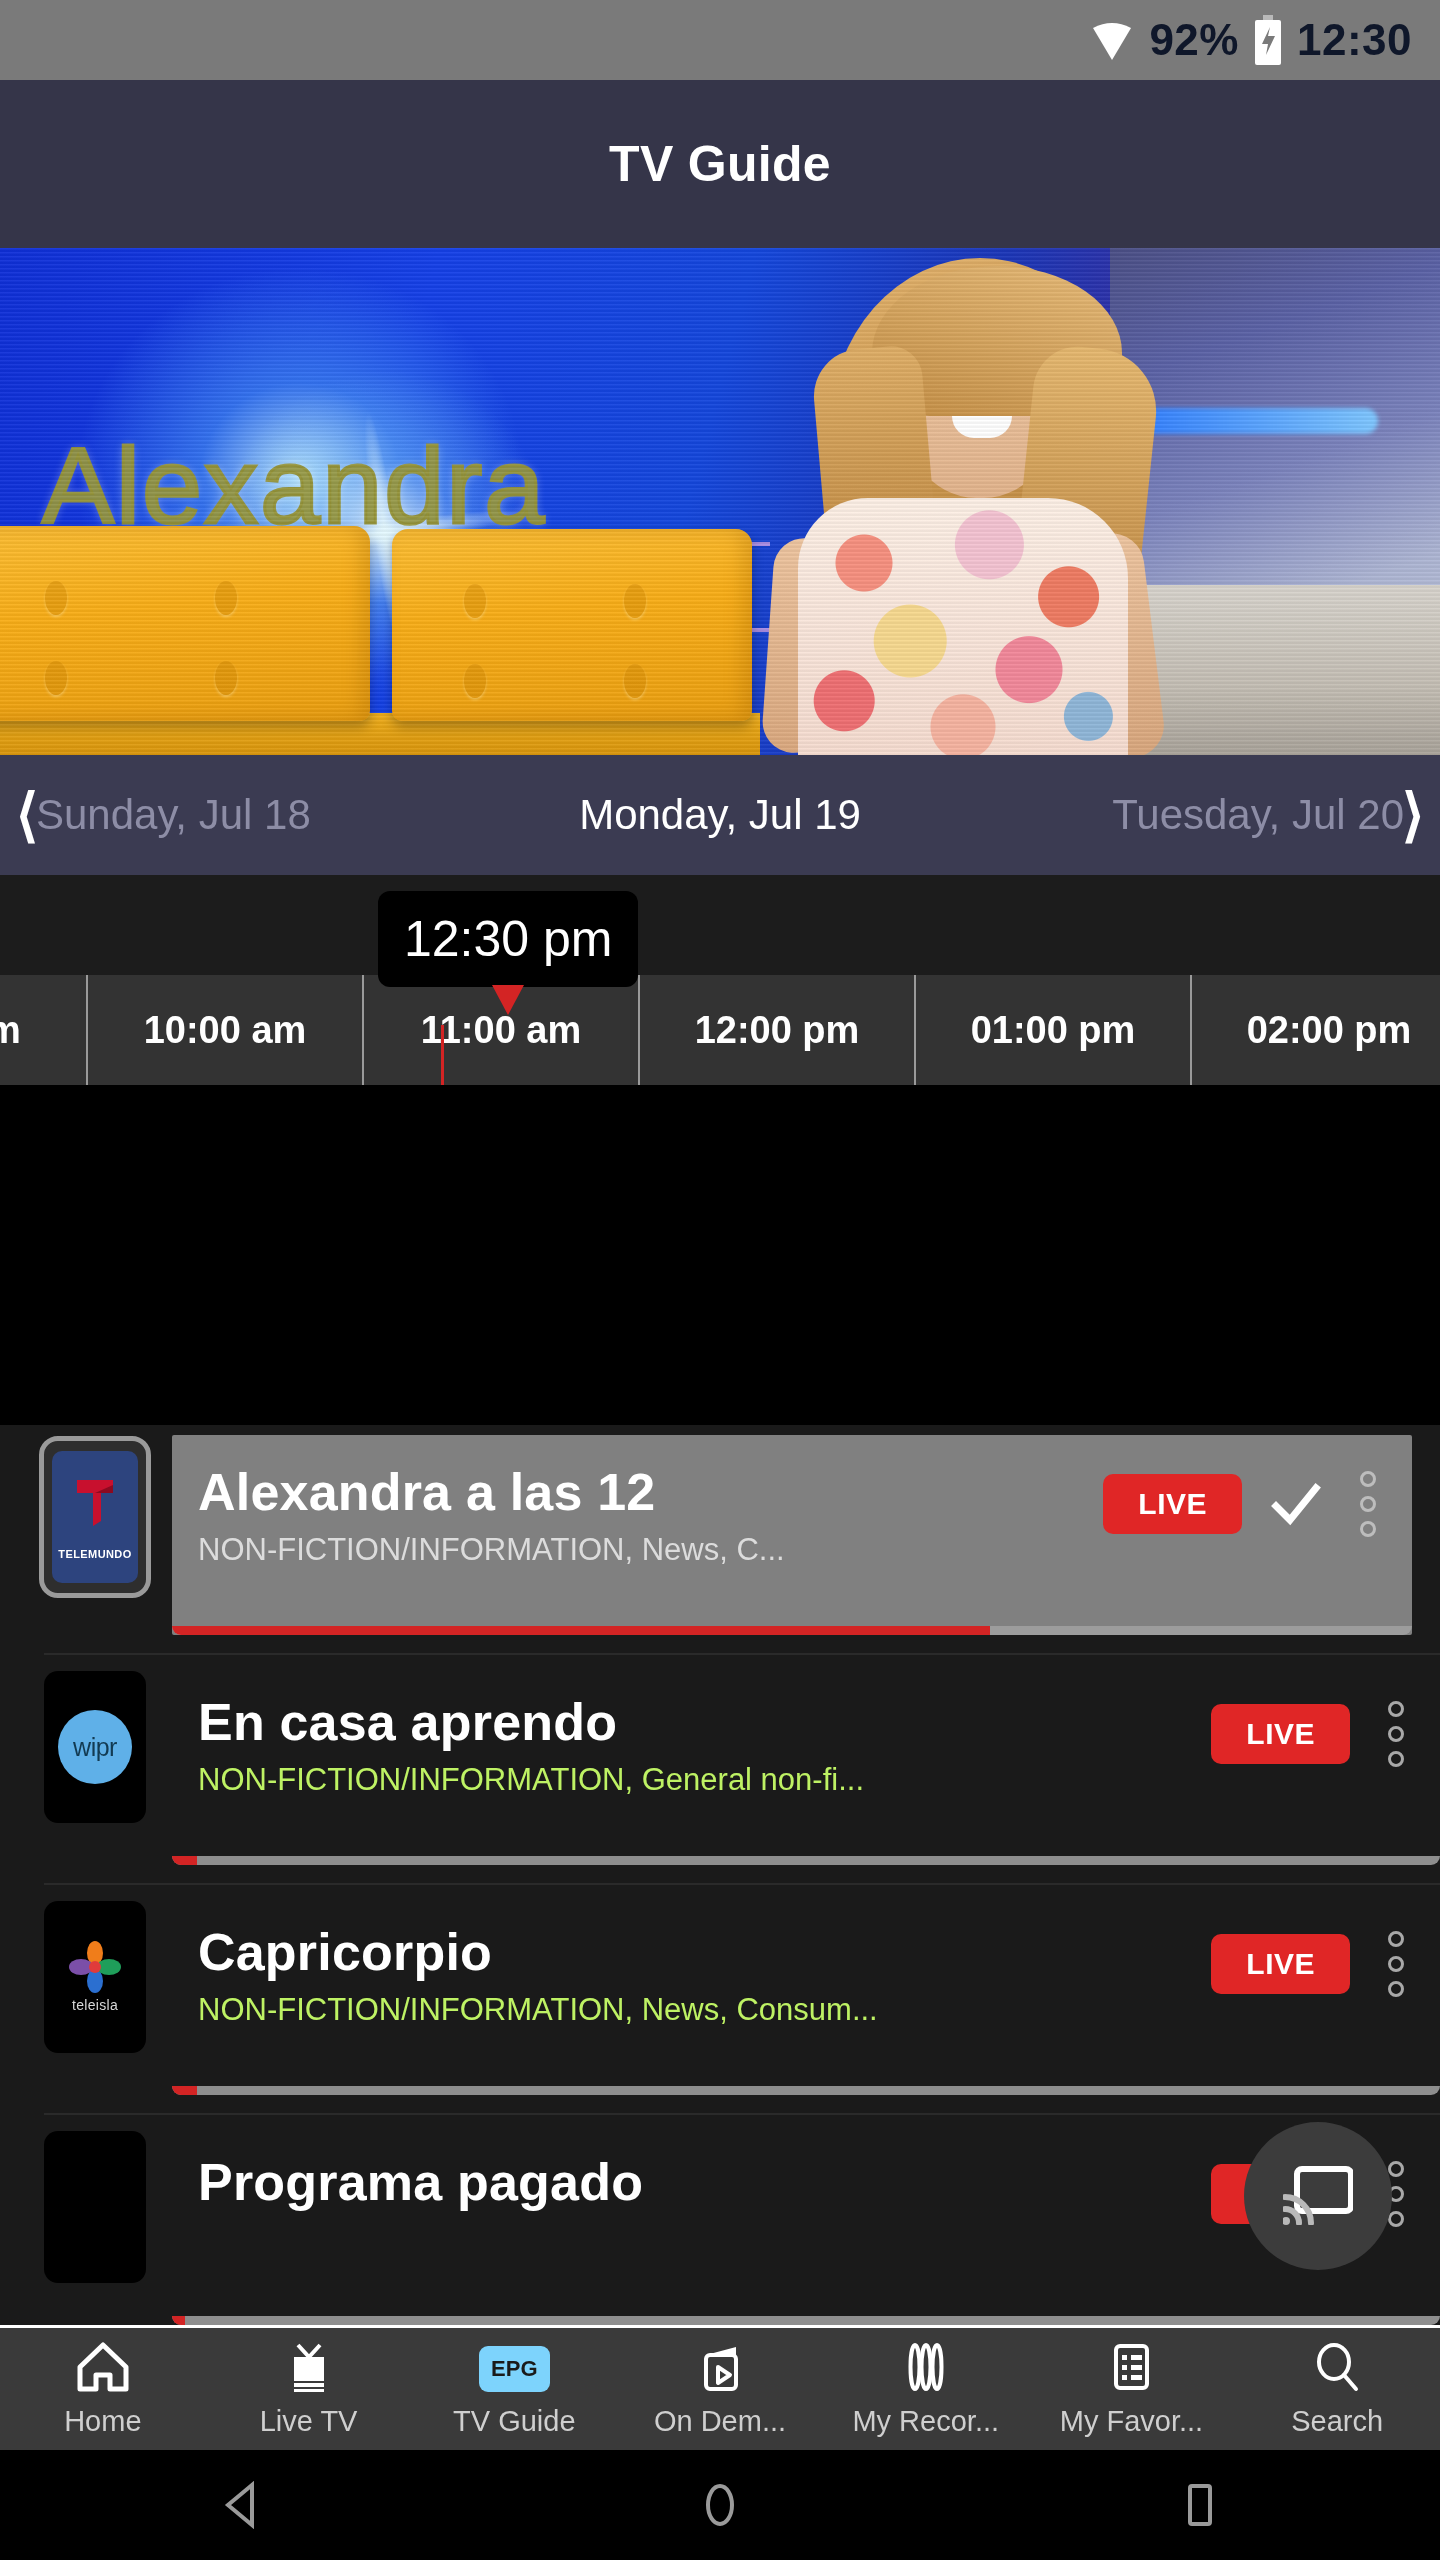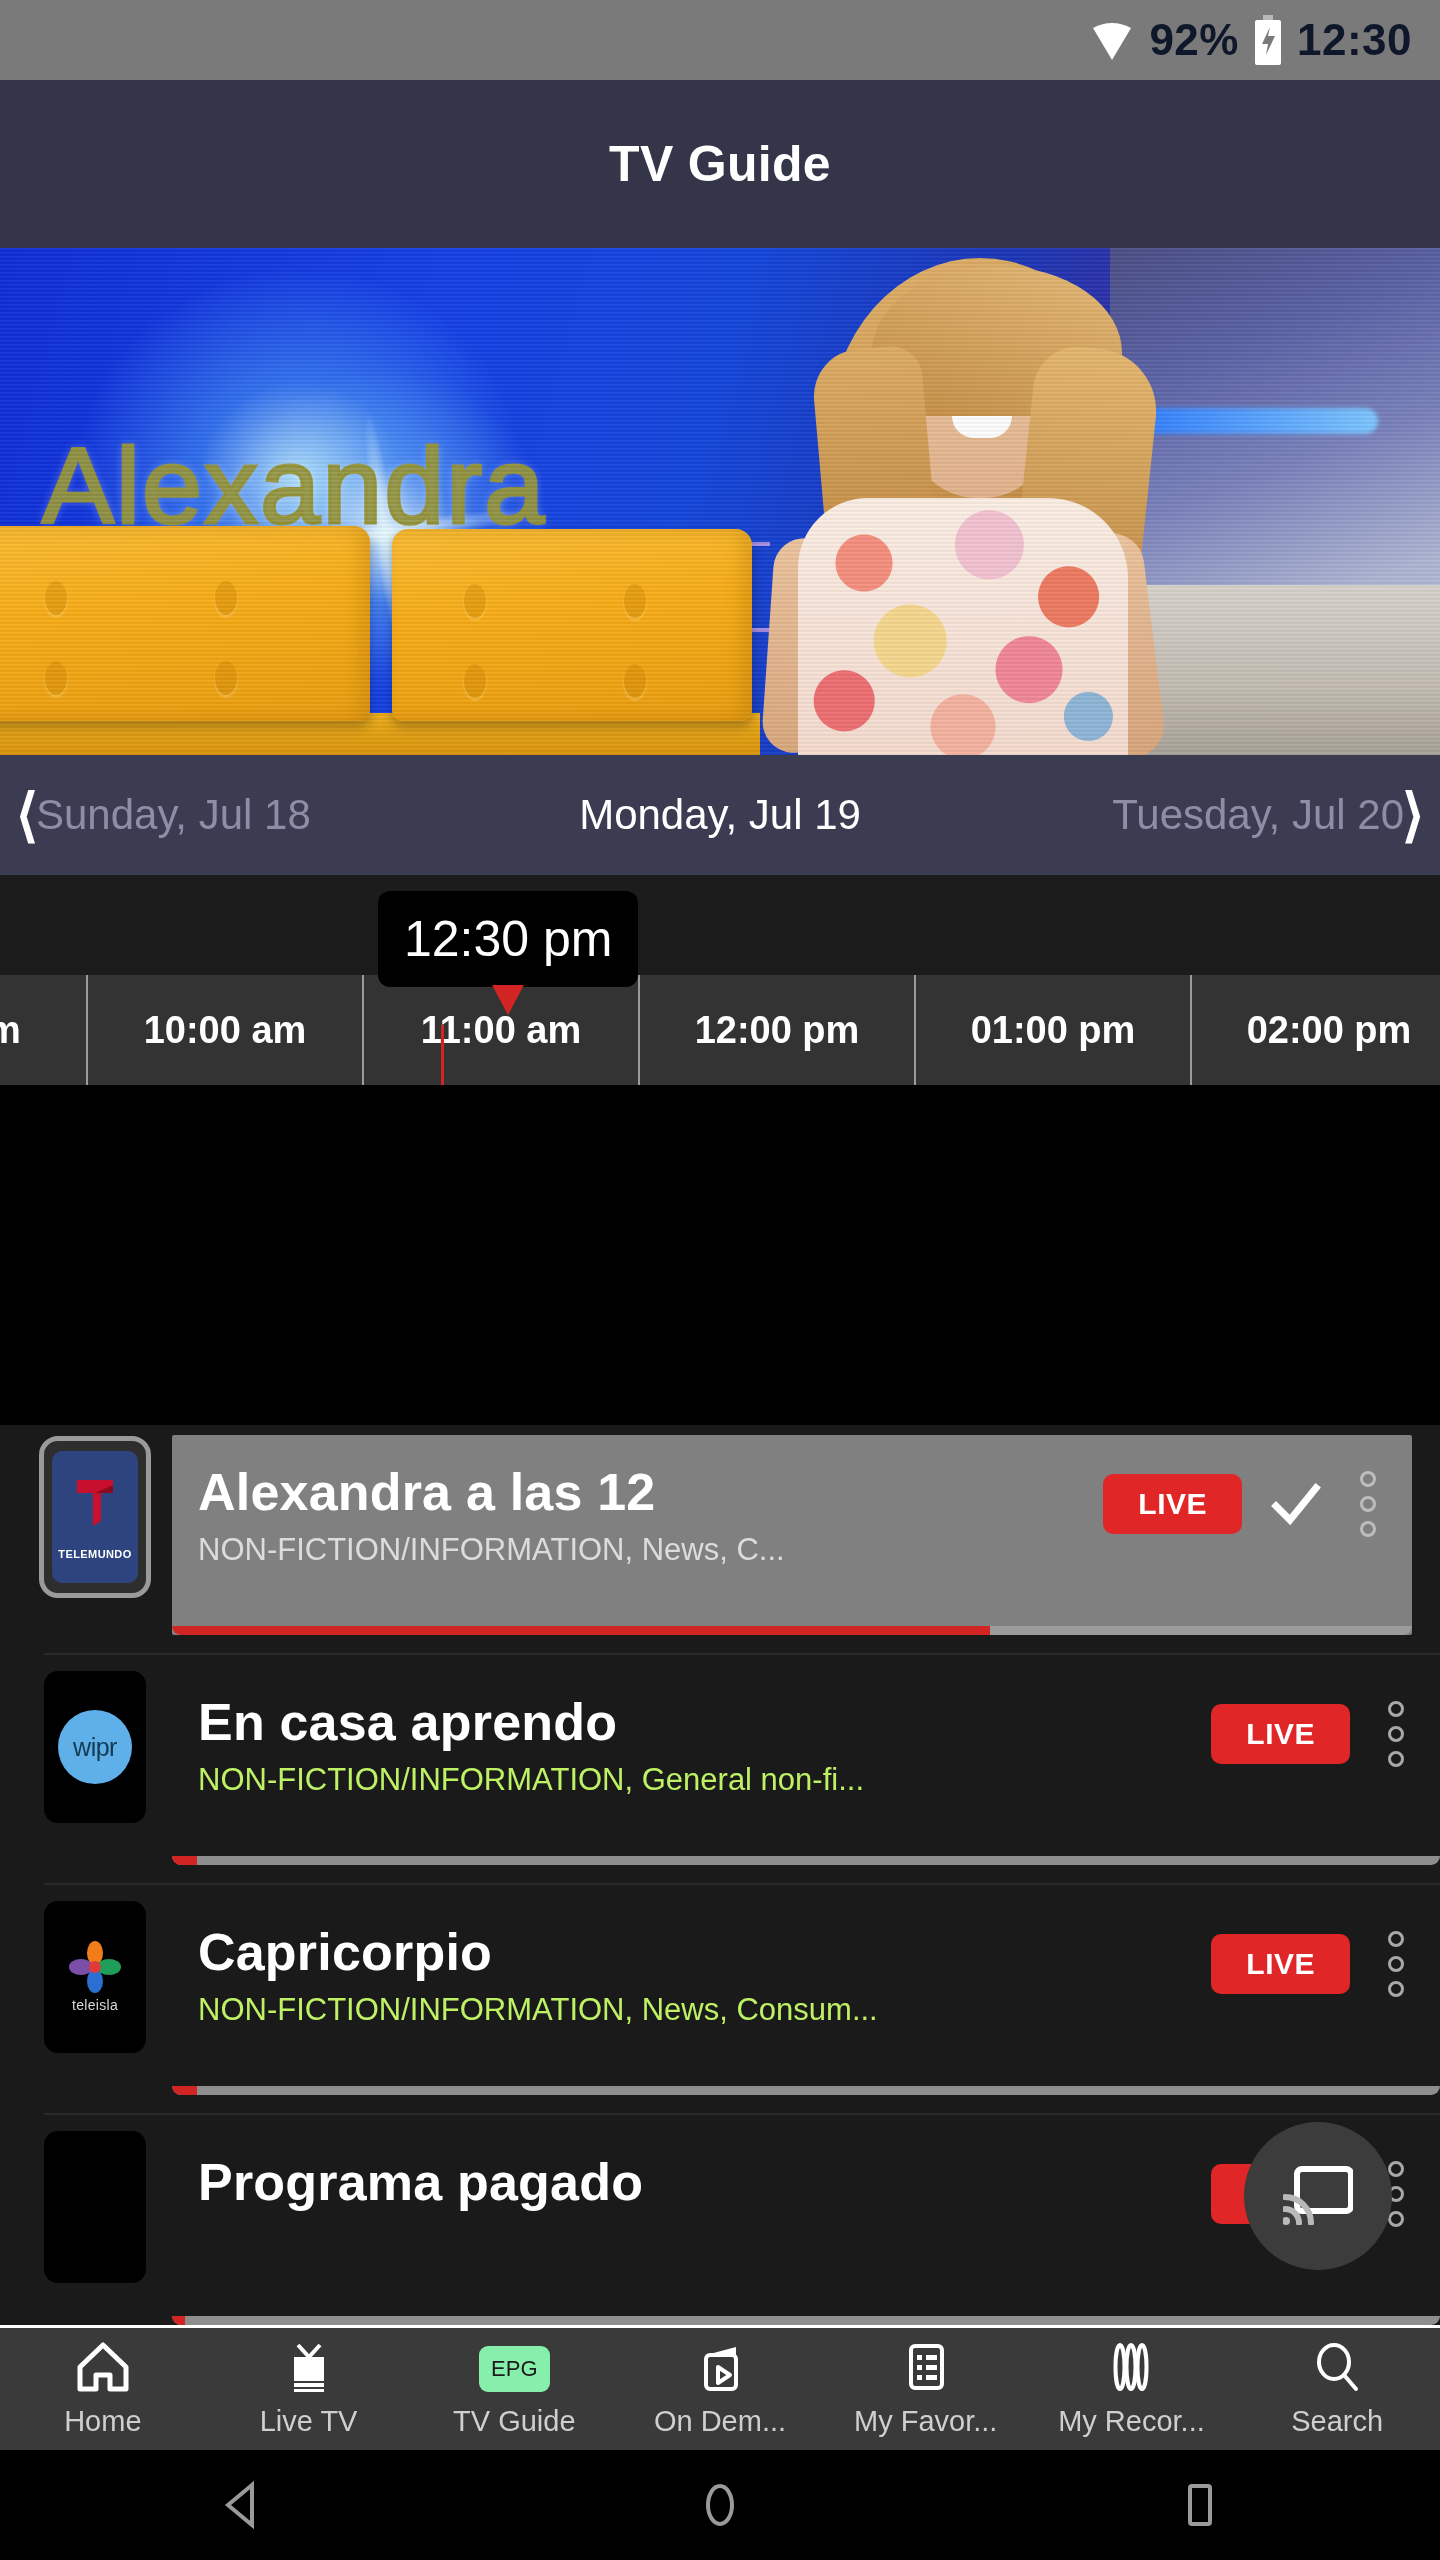--- a/index.html
+++ b/index.html
@@ -175,21 +175,21 @@
     justify-content:center; z-index:5; }
 
   
   .bottomnav { position:absolute; left:0; right:0; bottom:110px; height:125px;
     background:#3a3a3a; border-top:3px solid #ffffff; display:flex;
     align-items:center; z-index:6; }
   .navitem { flex:1; display:flex; flex-direction:column; align-items:center;
     justify-content:center; gap:8px; }
   .nav-ico { height:56px; display:flex; align-items:center; justify-content:center; }
   .nav-label { color:#cfcfcf; font-size:29px; white-space:nowrap; }
-  .epg-badge { background:#86efac; color:#1a1a1a; font-size:22px; font-weight:400;
+  .epg-badge { background:#7dd3fc; color:#1a1a1a; font-size:22px; font-weight:700;
     border-radius:9px; padding:12px 12px; line-height:1; }
 
   
   .androidnav { position:absolute; left:0; right:0; bottom:0; height:110px;
     background:#000; display:flex; align-items:center; justify-content:space-around; }
   .an-btn { width:90px; height:60px; display:flex; align-items:center; justify-content:center; }
 </style>
 </head>
 <body>
 
@@ -432,44 +432,44 @@
             <rect x="13" y="14" width="30" height="34" rx="4" fill="none" stroke="#fff" stroke-width="4"></rect>
             <path d="M13 14 L43 6 L43 14 Z" fill="#fff"></path>
             <path d="M25 26 L37 34 L25 42 Z" fill="none" stroke="#fff" stroke-width="4" stroke-linejoin="round"></path>
           </svg></span>
       </span>
       <span class="nav-label">On Dem...</span>
     </div>
     <div class="navitem">
       <span class="nav-ico">
         <span><svg width="54" height="52" viewBox="0 0 54 52">
+            <ellipse cx="16" cy="26" rx="4.5" ry="22" fill="none" stroke="#fff" stroke-width="4"></ellipse>
+            <ellipse cx="27" cy="26" rx="4.5" ry="22" fill="none" stroke="#fff" stroke-width="4"></ellipse>
+            <ellipse cx="38" cy="26" rx="4.5" ry="22" fill="none" stroke="#fff" stroke-width="4"></ellipse>
+          </svg></span>
+      </span>
+      <span class="nav-label">My Recor...</span>
+    </div>
+    <div class="navitem">
+      <span class="nav-ico">
+        <span><svg width="54" height="52" viewBox="0 0 54 52">
             <rect x="12" y="5" width="31" height="42" rx="4" fill="none" stroke="#fff" stroke-width="4"></rect>
             <rect x="18" y="14" width="5" height="5" fill="#fff"></rect>
             <rect x="27" y="14" width="11" height="5" fill="#fff"></rect>
             <rect x="18" y="24" width="5" height="5" fill="#fff"></rect>
             <rect x="27" y="24" width="11" height="5" fill="#fff"></rect>
             <rect x="18" y="34" width="5" height="5" fill="#fff"></rect>
             <rect x="27" y="34" width="11" height="5" fill="#fff"></rect>
           </svg></span>
       </span>
       <span class="nav-label">My Favor...</span>
     </div>
     <div class="navitem">
       <span class="nav-ico">
         <span><svg width="54" height="52" viewBox="0 0 54 52">
-            <ellipse cx="16" cy="26" rx="4.5" ry="22" fill="none" stroke="#fff" stroke-width="4"></ellipse>
-            <ellipse cx="27" cy="26" rx="4.5" ry="22" fill="none" stroke="#fff" stroke-width="4"></ellipse>
-            <ellipse cx="38" cy="26" rx="4.5" ry="22" fill="none" stroke="#fff" stroke-width="4"></ellipse>
-          </svg></span>
-      </span>
-      <span class="nav-label">My Recor...</span>
-    </div>
-    <div class="navitem">
-      <span class="nav-ico">
-        <span><svg width="54" height="52" viewBox="0 0 54 52">
             <ellipse cx="24" cy="21" rx="15" ry="17" fill="none" stroke="#fff" stroke-width="4"></ellipse>
             <path d="M34 34 L46 48" stroke="#fff" stroke-width="4" stroke-linecap="round"></path>
           </svg></span>
       </span>
       <span class="nav-label">Search</span>
     </div>
   </div>
 
 <div class="androidnav">
   <div class="an-btn">

